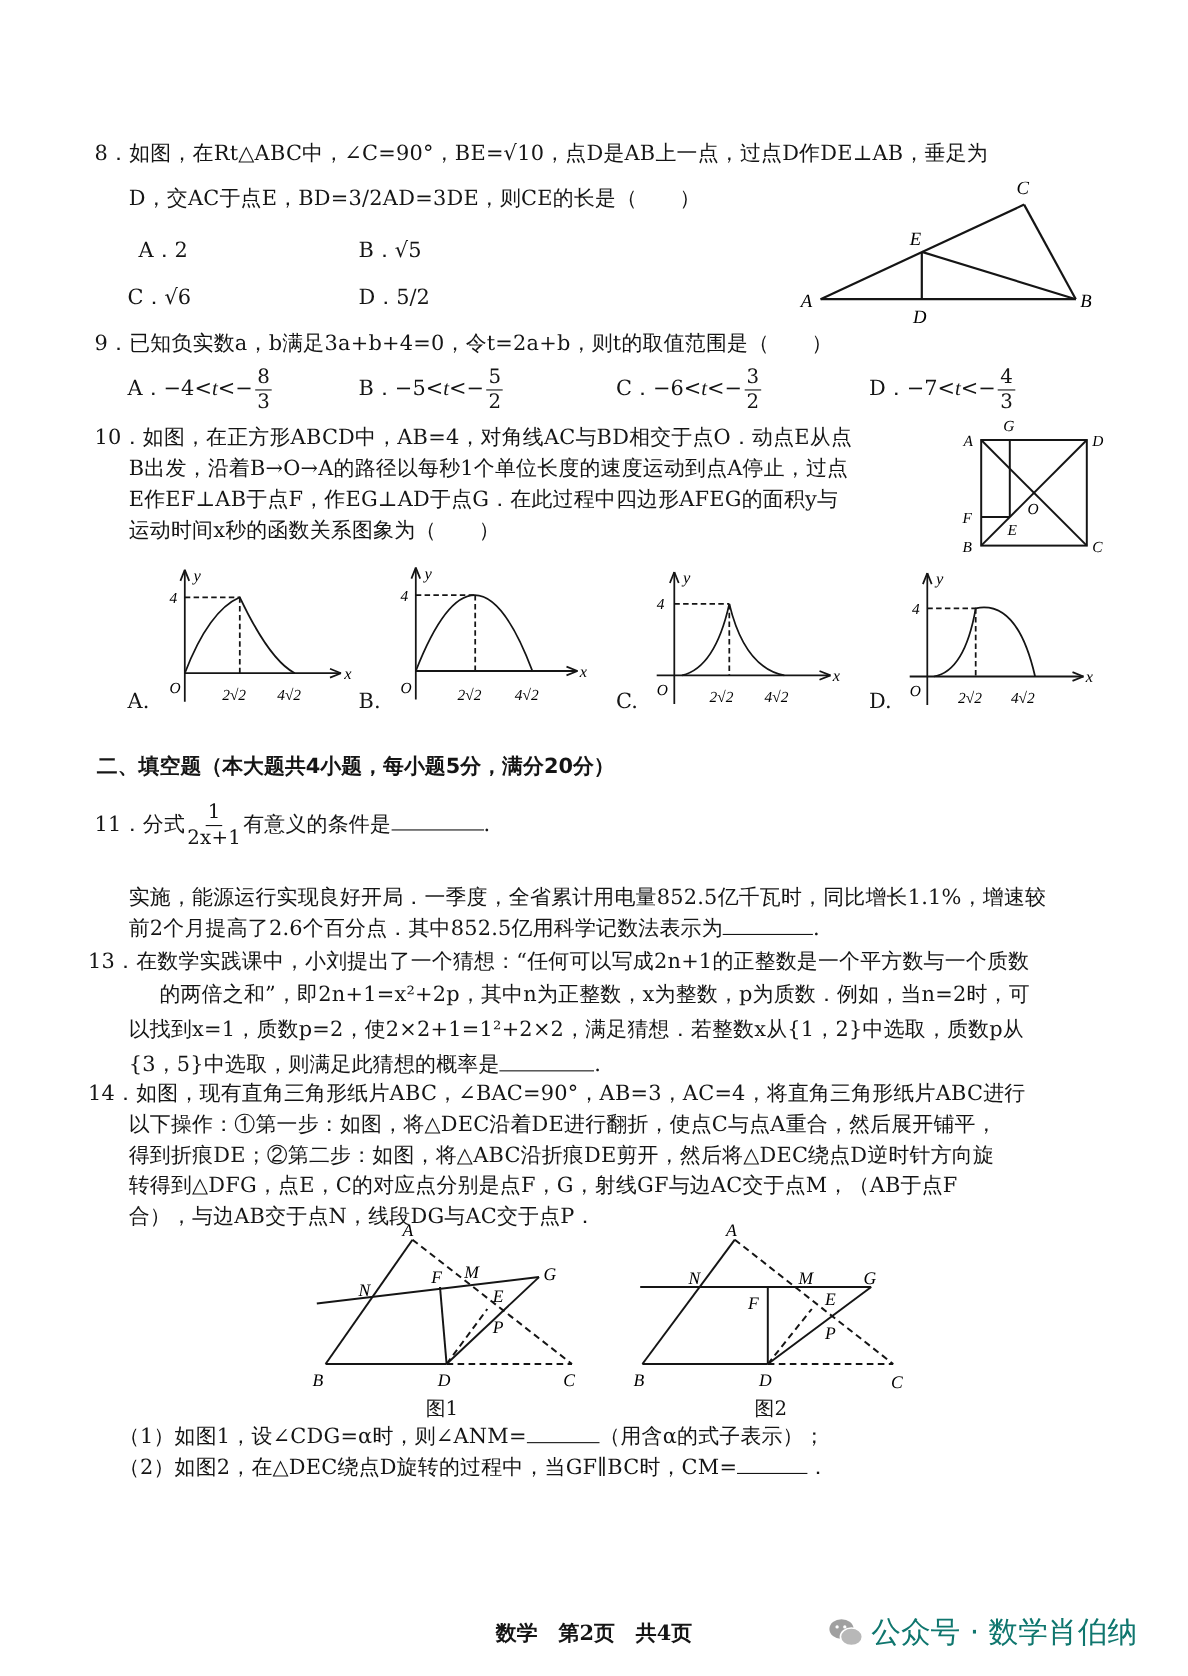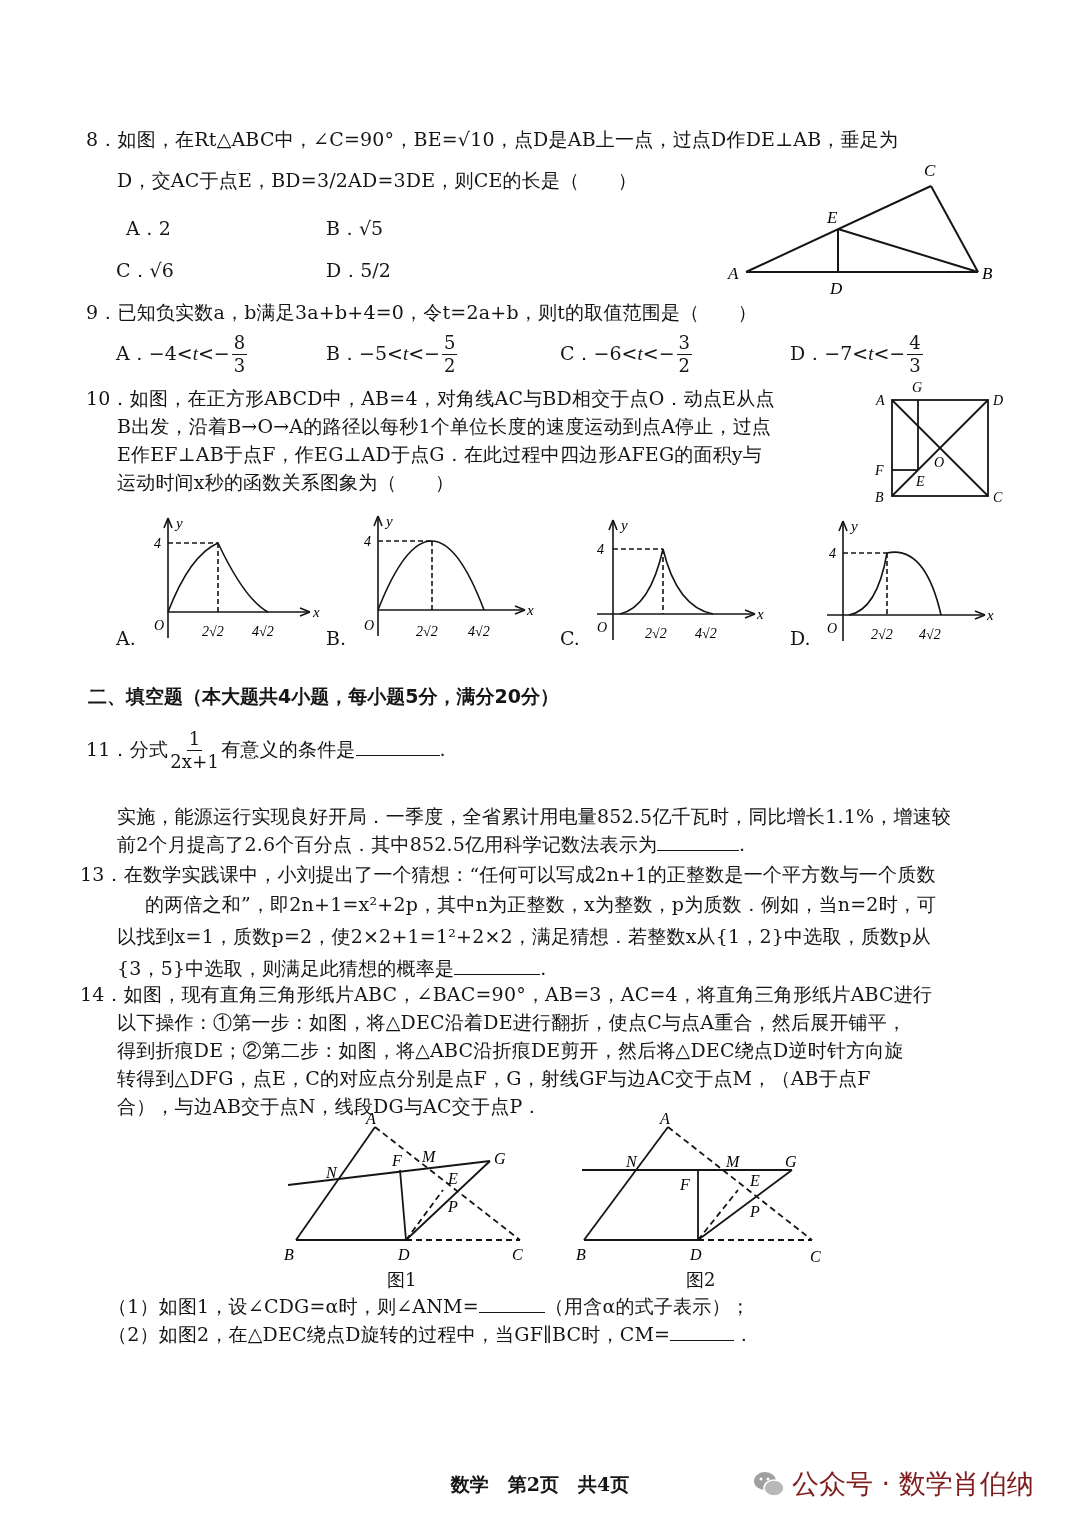--- a/index.html
+++ b/index.html
@@ -9,21 +9,21 @@
   .abs { position:absolute; }
   .line { position:absolute; font-size:19px; line-height:28px; white-space:nowrap; letter-spacing:0.2px; }
   i.m { font-style:italic; font-family:"Liberation Serif","DejaVu Serif",serif; }
   .frac { display:inline-flex; flex-direction:column; align-items:center; vertical-align:middle; line-height:22px; margin:0 2px; font-size:18px; }
   .frac .num { border-bottom:1.4px solid #151515; padding:0 2px; }
   .blank { display:inline-block; border-bottom:1.5px solid #151515; height:18px; vertical-align:baseline; }
   .opt { position:absolute; font-size:19px; line-height:28px; white-space:nowrap; }
   .sec-title { position:absolute; font-size:19px; font-weight:bold; font-family:"DejaVu Sans","Liberation Sans",sans-serif; }
   svg text { font-family:"Liberation Serif","DejaVu Serif",serif; font-style:italic; }
   .footer { position:absolute; left:0; width:1080px; text-align:center; top:1472px; font-size:19px;font-weight:bold; }
-  .watermark { position:absolute; left:752px; top:1466px; font-size:27px; color:#7f1d1d; font-family:"DejaVu Sans","Liberation Sans",sans-serif; display:flex; align-items:center; gap:6px; }
+  .watermark { position:absolute; left:752px; top:1466px; font-size:27px; color:#0f766e; font-family:"DejaVu Sans","Liberation Sans",sans-serif; display:flex; align-items:center; gap:6px; }
 </style>
 </head>
 <body>
 
 <div class="page">
 
   <div class="line" style="left:86px; top:125px;">
     <span>8．</span><span>如图，在Rt△ABC中，∠C=90°，BE=√10，点D是AB上一点，过点D作DE⊥AB，垂足为</span>
   </div>
   <div class="line" style="left:117px; top:166px;">D，交AC于点E，BD=3/2AD=3DE，则CE的长是（　　）</div>

